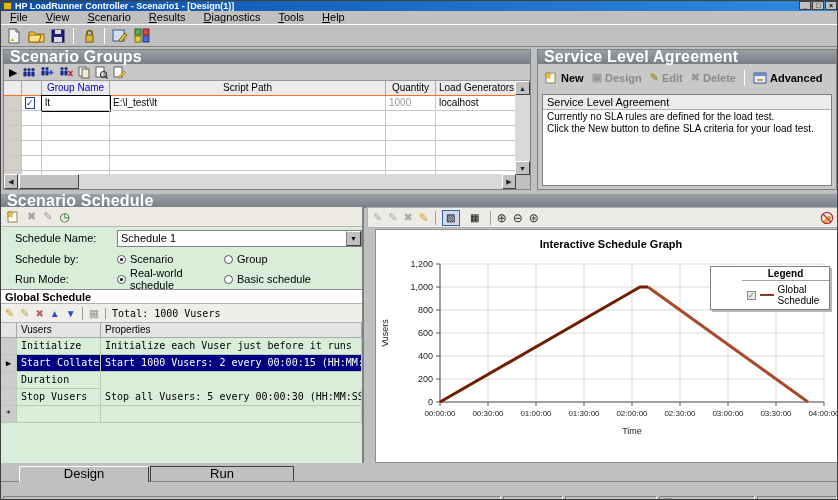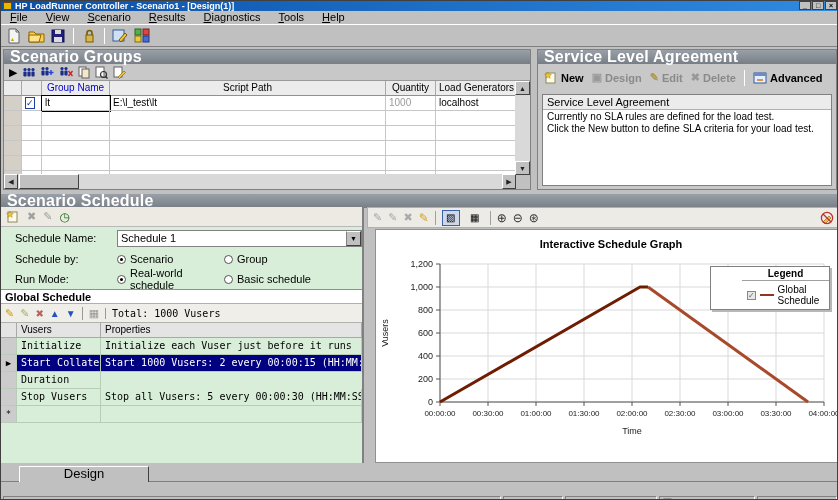--- a/index.html
+++ b/index.html
@@ -511,20 +511,21 @@
           <span class="legend-chk">✓</span>
           <span class="legend-line" id="legend-line" style="background: rgb(138, 58, 32);"></span>
           <span>Global Schedule</span>
         </div>
       </div>
     </div>
   </div>
 
   <div class="abs" id="tabstrip">
     <span class="tab active" style="left:18px; width:130px;">Design</span>
+    <span class="tab" style="left:149px; width:144px;">Run</span>
   </div>
 
   <div class="abs" id="statusbar">
     <span class="spanel sunken" style="width:498px"></span>
     <span class="spanel sunken" style="width:60px"></span>
     <span class="spanel sunken" style="width:92px"></span>
     <span class="spanel sunken" style="width:96px">
       <span>
           <svg class="icon" width="11" height="11" viewBox="0 0 11 11">
             <rect x="1" y="1" width="7" height="9" fill="#fff" stroke="#606060"></rect>

